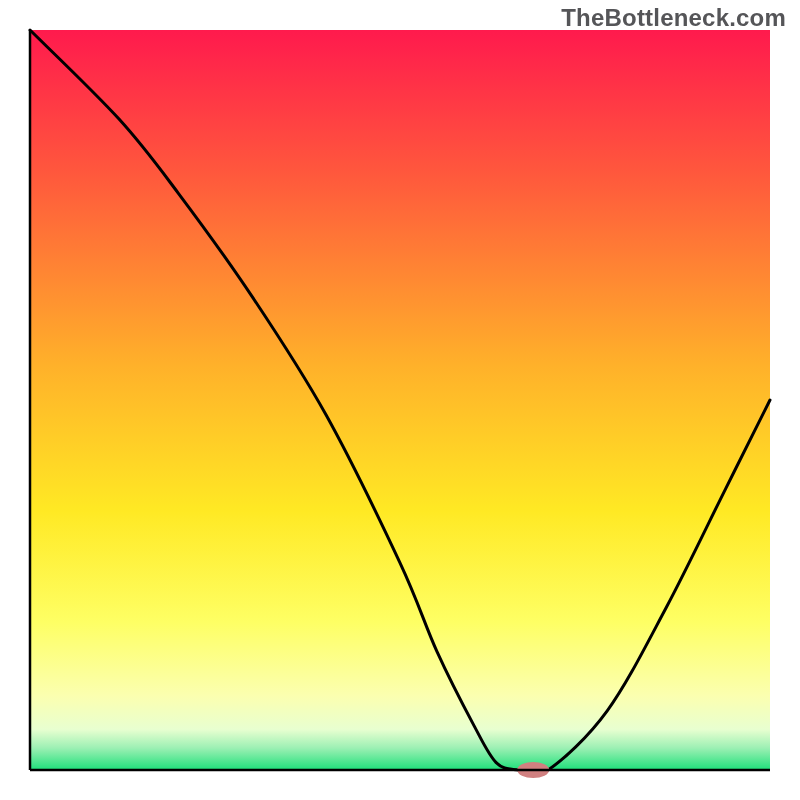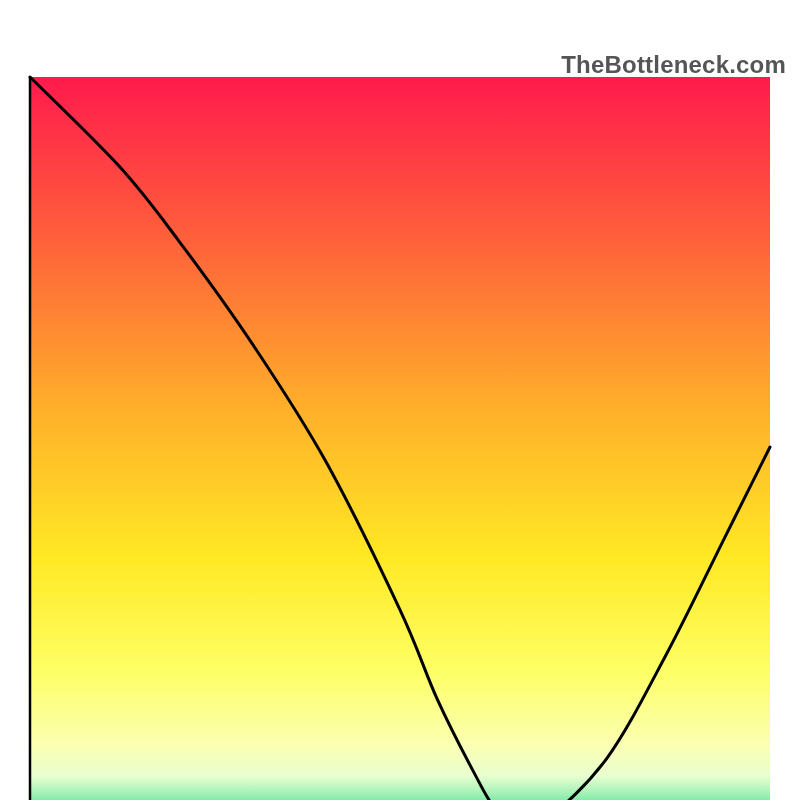--- a/index.html
+++ b/index.html
@@ -7,21 +7,20 @@
     padding: 0;
     width: 800px;
     height: 800px;
     background: #ffffff;
     font-family: Arial, Helvetica, sans-serif;
   }
   .chart-container {
     position: relative;
     width: 800px;
     height: 620px;
-    margin-top: 47px;
   }
   .watermark {
     position: absolute;
     top: 4px;
     right: 14px;
     font-size: 24px;
     font-weight: bold;
     color: #555558;
     letter-spacing: 0.2px;
     z-index: 10;

